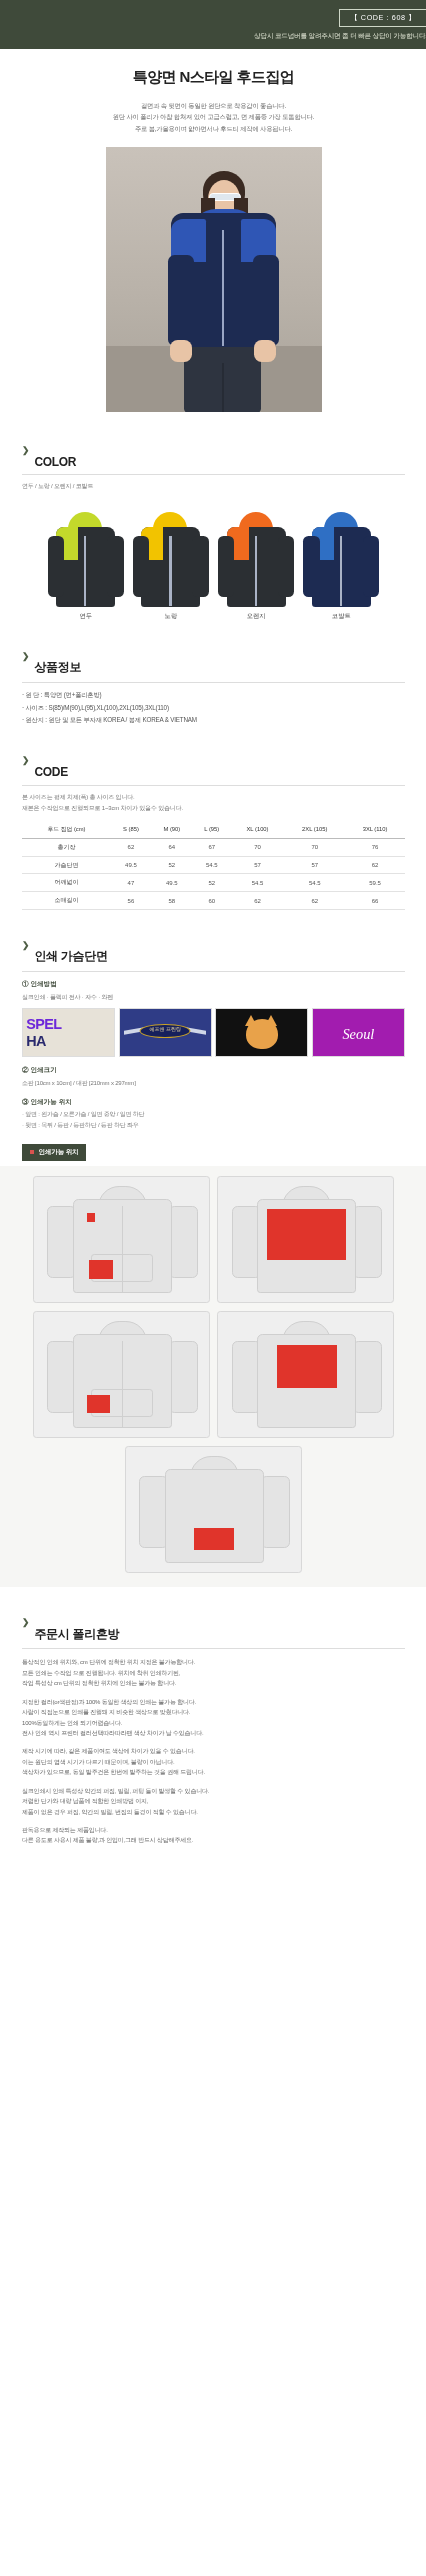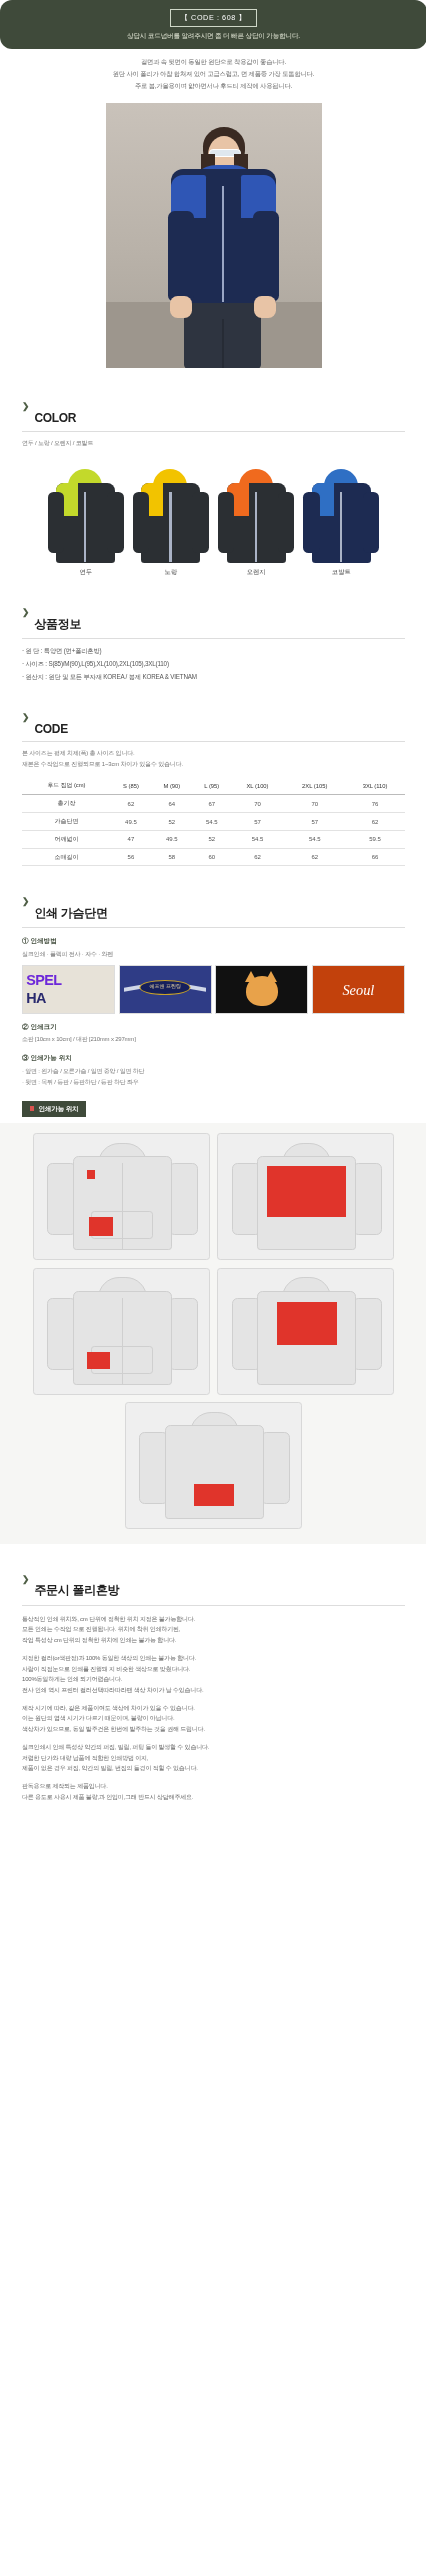--- a/index.html
+++ b/index.html
@@ -10,23 +10,22 @@
     font-family: "Liberation Sans", sans-serif;
     color: #333;
     -webkit-font-smoothing: antialiased;
   }
   .page { width: 427px; margin: 0 auto; position: relative; }
 
   
   .topbar {
     background: #3f4a3a;
     color: #fff;
-    text-align: center;
+    text-align: right;
     padding: 8.8px 0 7.7px 0;
-    border-radius: 12px;
   }
   .code-box {
     display: inline-block;
     border: 0.6px solid #cfd8c8;
     padding: 2.8px 10px 3.3px 10px;
     font-size: 7.2px;
     letter-spacing: 0.6px;
     color: #fff;
     margin-bottom: 5px;
   }
@@ -123,21 +122,21 @@
   table.size thead th { color:#333; font-size:5.8px; border-bottom:0.6px solid #bbb; }
   table.size tbody td:first-child { color:#444; }
 
   
   .sub-head { font-size:6.6px; font-weight:bold; color:#3f4a3a; margin: 8.8px 0 2.8px 0; }
   .print-imgs { display:flex; gap:3.3px; margin: 5.5px 0 3.3px 0; }
   .pimg { flex:1; height:49px; border:0.6px solid #ddd; position:relative; overflow:hidden; }
   .pimg.one { background:#e7e2d8; }
   .pimg.two { background:#2f3c86; }
   .pimg.three { background:#111; }
-  .pimg.four { background:#c2410c; }
+  .pimg.four { background:#a21caf; }
   .spell { position:absolute; left:3.3px; top:6.6px; font-size:14.4px; font-weight:bold; color:#6d28d9; letter-spacing:-0.6px; font-family:"Liberation Sans",sans-serif;}
   .spell2 { position:absolute; left:3.3px; top:24px; font-size:14.4px; font-weight:bold; color:#2a2a6e; letter-spacing:-0.6px;}
   .badge-oval { position:absolute; left:50%; top:14.4px; transform:translateX(-50%); width:51px; height:14.4px; background:#16205c; border:1.1px solid #c9a227; border-radius:50%; }
   .badge-txt { position:absolute; left:50%; top:17px; transform:translateX(-50%); font-size:5px; color:#ffe9a8; }
   .badge-wingL { position:absolute; left:4.4px; top:20px; width:20px; height:4.4px; background:#cfd6e8; transform:skewY(-10deg); }
   .badge-wingR { position:absolute; right:4.4px; top:20px; width:20px; height:4.4px; background:#cfd6e8; transform:skewY(10deg); }
   .cat-face { position:absolute; left:50%; top:10px; transform:translateX(-50%); width:32px; height:30px; background:#e8a24a; border-radius:50% 50% 46% 46%; }
   .cat-earL { position:absolute; left:50%; margin-left:-16.6px; top:5.5px; width:0;height:0;border-left:6.6px solid transparent;border-right:6.6px solid transparent;border-bottom:11px solid #e8a24a; }
   .cat-earR { position:absolute; left:50%; margin-left:3.3px; top:5.5px; width:0;height:0;border-left:6.6px solid transparent;border-right:6.6px solid transparent;border-bottom:11px solid #e8a24a; }
   .seoul { position:absolute; left:50%; top:16.6px; transform:translateX(-50%); font-family:"Liberation Serif", serif; font-style:italic; font-size:14.4px; color:#fff; }
@@ -172,20 +171,23 @@
 
 <div class="page">
 
   
   <div class="topbar">
     <div class="code-box">【 CODE : 608 】</div>
     <div class="sub">상담시 코드넘버를 알려주시면 좀 더 빠른 상담이 가능합니다.</div>
   </div>
 
   
+  <div class="title-wrap">
+    <div class="main-title">특양면 N스타일 후드집업</div>
+  </div>
   <div class="desc">
     <div>겉면과 속 뒷면이 동일한 원단으로 착용감이 좋습니다.</div>
     <div>원단 사이 폴리가 아참 합쳐져 있어 고급스럽고, 면 제품중 가장 도톰합니다.</div>
     <div>주로 봄,가을용이며 얇아면서나 후드티 제작에 사용됩니다.</div>
   </div>
 
   
   <div class="hero">
     <div class="floor"></div>
     <div class="m-hair"></div>

